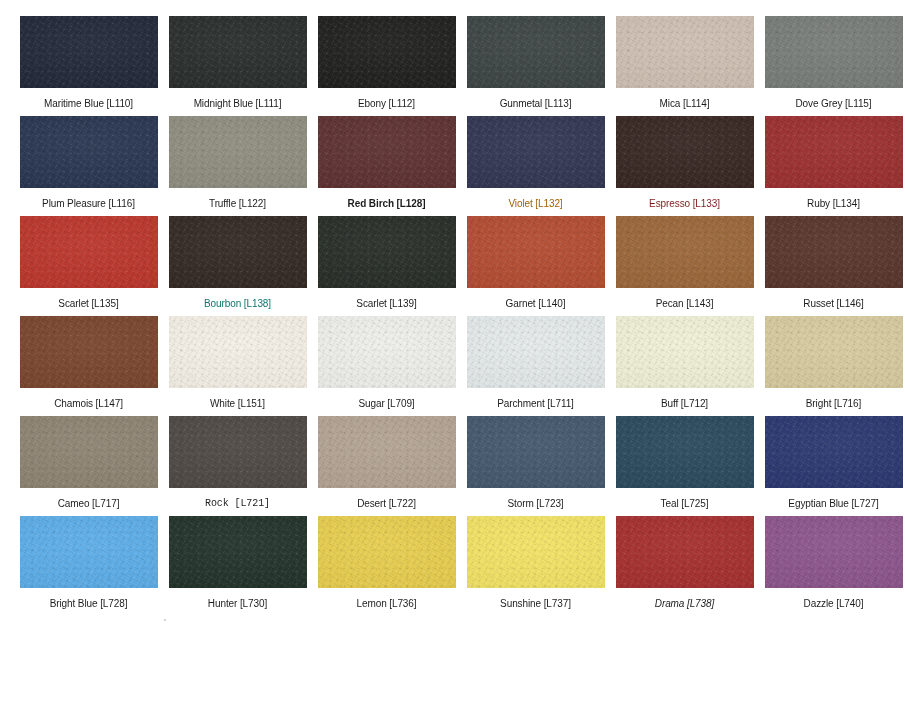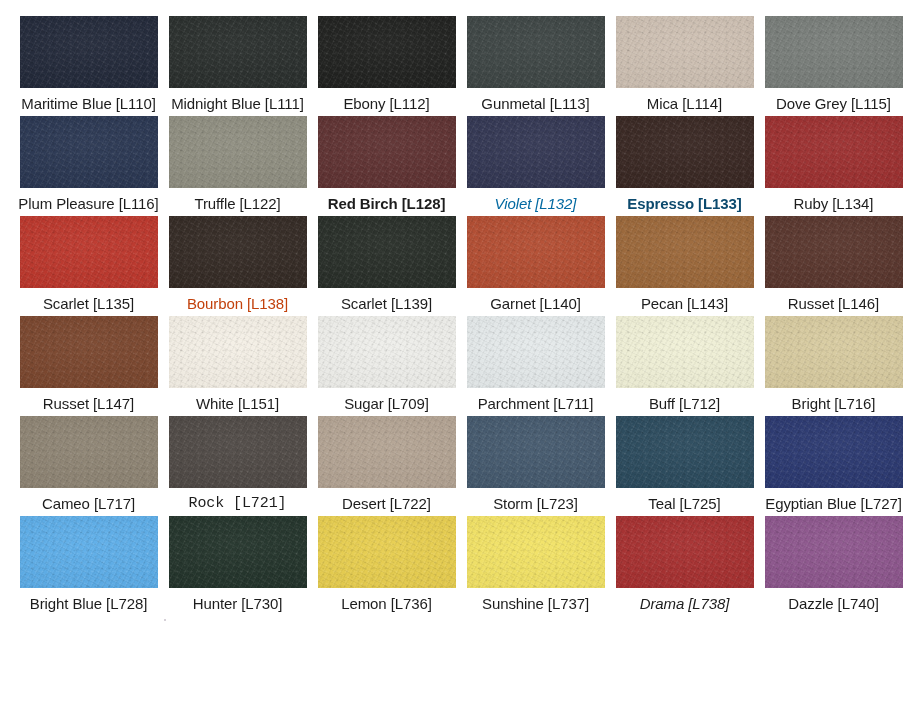--- a/index.html
+++ b/index.html
@@ -59,21 +59,21 @@
     inset: 0;
     background-image:
       repeating-linear-gradient(118deg, rgba(255,255,255,0.035) 0 1px, rgba(0,0,0,0.03) 1px 2.5px, rgba(255,255,255,0) 2.5px 5px),
       repeating-linear-gradient(28deg, rgba(0,0,0,0.035) 0 1px, rgba(255,255,255,0.025) 1px 2.5px, rgba(255,255,255,0) 2.5px 5.5px),
       radial-gradient(ellipse 140% 100% at 50% 38%, rgba(255,255,255,0.055), rgba(0,0,0,0.045) 100%);
     pointer-events: none;
   }
 
   .swatch-label {
     margin-top: 7px;
-    font-size: 15px;
+    font-size: 10px;
     line-height: 17px;
     color: #1d1d1d;
     text-align: center;
     white-space: nowrap;
     letter-spacing: -0.1px;
   }
 
   .speck {
     position: absolute;
     left: 164px;
@@ -119,57 +119,57 @@
     <div class="swatch-cell">
       <div class="swatch-chip" style="background-color: rgb(141, 140, 126);"></div>
       <div class="swatch-label" style="color: rgb(29, 29, 29);">Truffle [L122]</div>
     </div>
     <div class="swatch-cell">
       <div class="swatch-chip" style="background-color: rgb(92, 46, 46);"></div>
       <div class="swatch-label" style="color: rgb(29, 29, 29); font-weight: bold;">Red Birch [L128]</div>
     </div>
     <div class="swatch-cell">
       <div class="swatch-chip" style="background-color: rgb(47, 51, 80);"></div>
-      <div class="swatch-label" style="color: #0369a1; font-style: italic;">Violet [L132]</div>
+      <div class="swatch-label" style="color: #a16207;">Violet [L132]</div>
     </div>
     <div class="swatch-cell">
       <div class="swatch-chip" style="background-color: rgb(53, 35, 30);"></div>
-      <div class="swatch-label" style="color: #0c4a6e; font-weight: bold;">Espresso [L133]</div>
+      <div class="swatch-label" style="color: #7f1d1d;">Espresso [L133]</div>
     </div>
     <div class="swatch-cell">
       <div class="swatch-chip" style="background-color: rgb(155, 44, 44);"></div>
       <div class="swatch-label" style="color: rgb(29, 29, 29);">Ruby [L134]</div>
     </div>
     <div class="swatch-cell">
       <div class="swatch-chip" style="background-color: rgb(187, 51, 40);"></div>
       <div class="swatch-label" style="color: rgb(29, 29, 29);">Scarlet [L135]</div>
     </div>
     <div class="swatch-cell">
       <div class="swatch-chip" style="background-color: rgb(48, 38, 32);"></div>
-      <div class="swatch-label" style="color: #c2410c;">Bourbon [L138]</div>
+      <div class="swatch-label" style="color: #0f766e;">Bourbon [L138]</div>
     </div>
     <div class="swatch-cell">
       <div class="swatch-chip" style="background-color: rgb(36, 42, 36);"></div>
       <div class="swatch-label" style="color: rgb(29, 29, 29);">Scarlet [L139]</div>
     </div>
     <div class="swatch-cell">
       <div class="swatch-chip" style="background-color: rgb(178, 74, 46);"></div>
       <div class="swatch-label" style="color: rgb(29, 29, 29);">Garnet [L140]</div>
     </div>
     <div class="swatch-cell">
       <div class="swatch-chip" style="background-color: rgb(154, 101, 54);"></div>
       <div class="swatch-label" style="color: rgb(29, 29, 29);">Pecan [L143]</div>
     </div>
     <div class="swatch-cell">
       <div class="swatch-chip" style="background-color: rgb(86, 50, 41);"></div>
       <div class="swatch-label" style="color: rgb(29, 29, 29);">Russet [L146]</div>
     </div>
     <div class="swatch-cell">
       <div class="swatch-chip" style="background-color: rgb(120, 67, 42);"></div>
-      <div class="swatch-label" style="color: rgb(29, 29, 29);">Russet [L147]</div>
+      <div class="swatch-label" style="color: rgb(29, 29, 29);">Chamois [L147]</div>
     </div>
     <div class="swatch-cell">
       <div class="swatch-chip" style="background-color: rgb(244, 239, 229);"></div>
       <div class="swatch-label" style="color: rgb(29, 29, 29);">White [L151]</div>
     </div>
     <div class="swatch-cell">
       <div class="swatch-chip" style="background-color: rgb(238, 238, 234);"></div>
       <div class="swatch-label" style="color: rgb(29, 29, 29);">Sugar [L709]</div>
     </div>
     <div class="swatch-cell">

